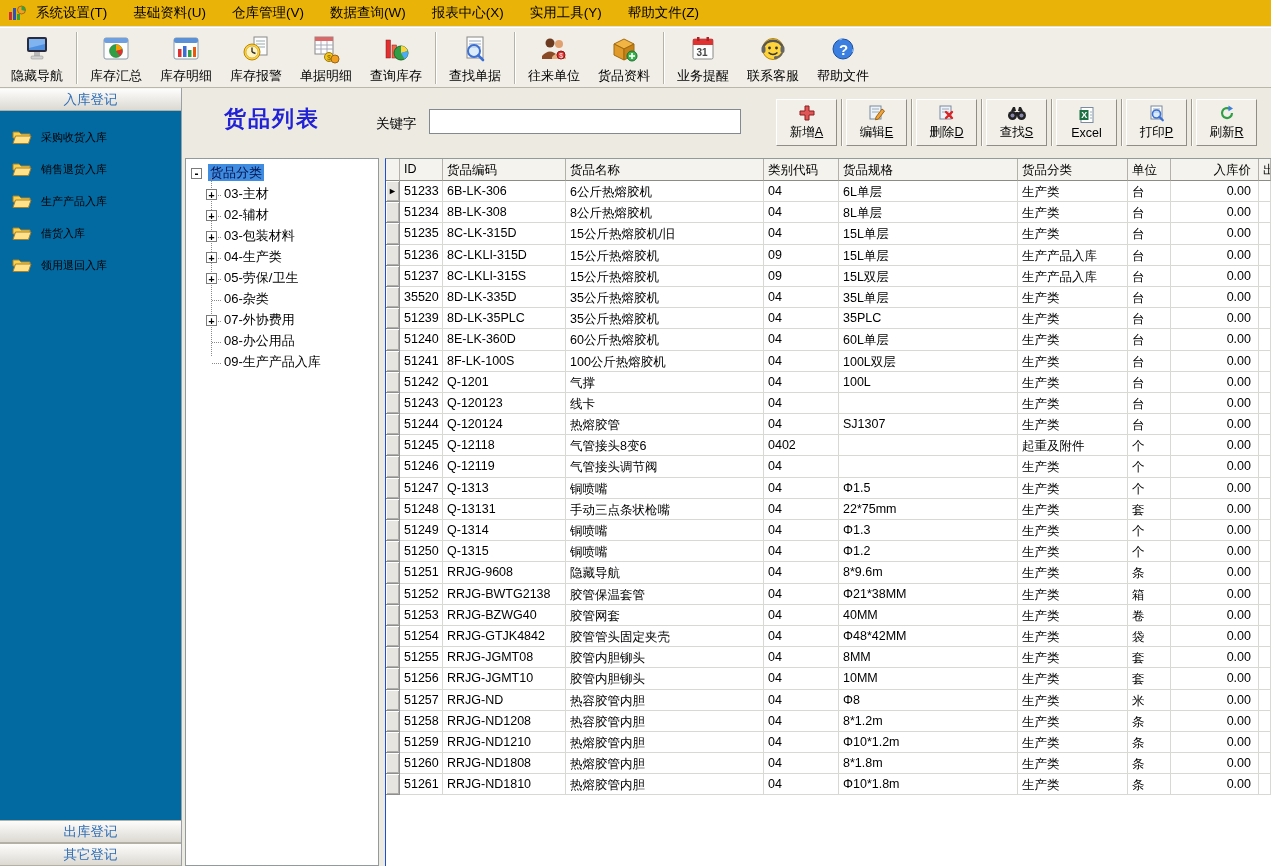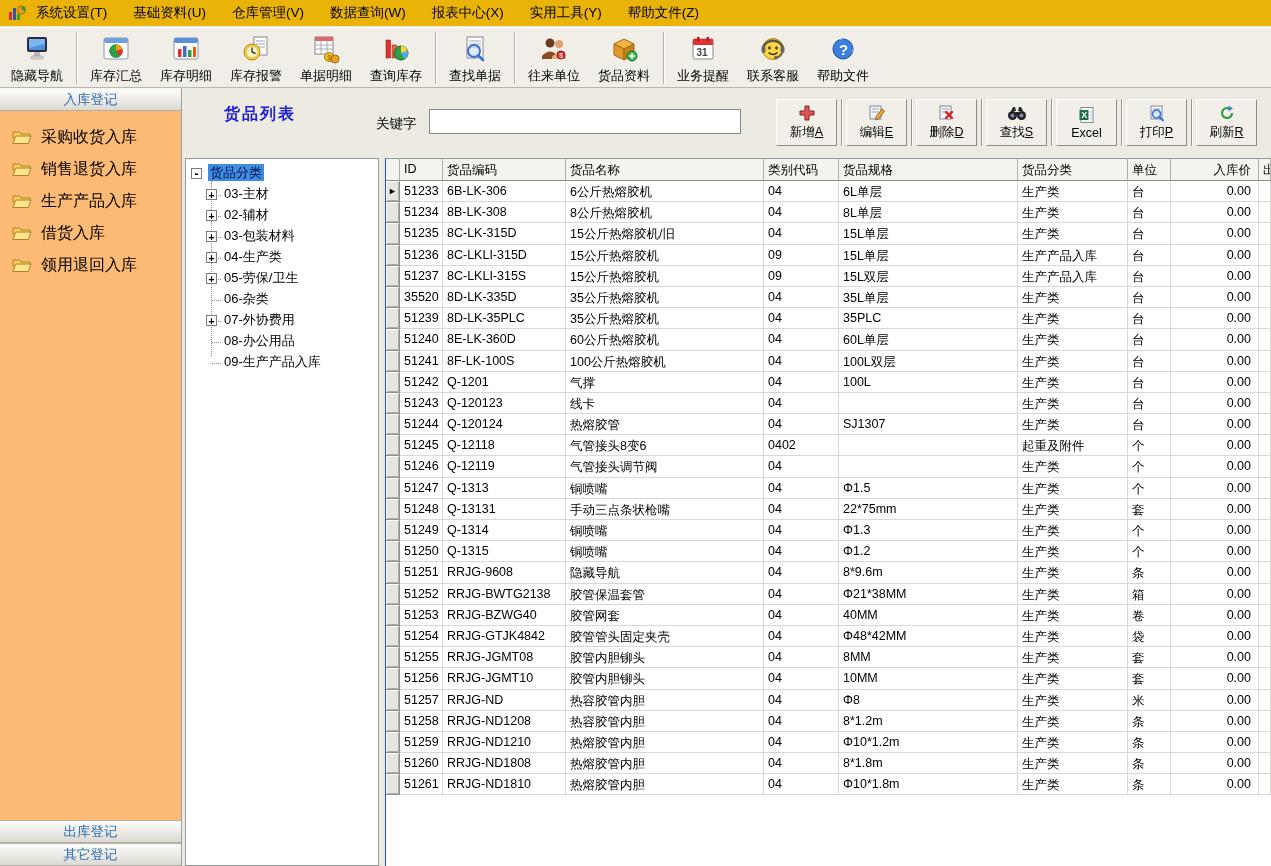--- a/index.html
+++ b/index.html
@@ -17,33 +17,33 @@
   .toolbar { position:absolute; left:0; top:27px; width:1271px; height:61px; background:#f0eee7;
     border-top:1px solid #fff; border-bottom:1px solid #b9b6aa;
     display:flex; align-items:center; padding:2px 0 2px 2px; }
   .tbtn { width:70px; height:55px; display:flex; flex-direction:column; align-items:center;
     justify-content:flex-start; padding-top:3px; }
   .tbtn .ticon { height:32px; display:flex; align-items:center; }
   .tbtn .tlbl { font-size:13px; margin-top:2px; white-space:nowrap; }
   .tbsep { width:1px; height:52px; background:#b5b2a6; box-shadow:1px 0 0 #ffffff; margin:0 4px; }
 
   
-  .sidebar { position:absolute; left:0; top:88px; width:182px; bottom:0; background:#fdba74;
+  .sidebar { position:absolute; left:0; top:88px; width:182px; bottom:0; background:#0369a1;
     border-right:1px solid #9aa0a5; display:flex; flex-direction:column; }
   .sbar { height:23px; flex:0 0 23px; background:linear-gradient(#fdfdfc,#dcd9d2);
     border-bottom:1px solid #b3b0a6; border-top:1px solid #f6f5f1;
     color:#2f6db5; font-size:13.5px; display:flex; align-items:center; justify-content:center; }
   .sitems { padding:10px 0 0 12px; }
-  .sitem { height:32px; display:flex; align-items:center; gap:9px; font-size:16px; cursor:default; }
+  .sitem { height:32px; display:flex; align-items:center; gap:9px; font-size:11px; cursor:default; }
   .sfill { flex:1; }
 
   
   .main { position:absolute; left:182px; top:88px; width:1089px; bottom:0; background:#edeae2; }
   .hstrip { position:absolute; left:0; top:0; width:100%; height:70px; }
-  .ptitle { position:absolute; left:42px; top:16px; font-size:16px; font-weight:bold;
+  .ptitle { position:absolute; left:42px; top:16px; font-size:22px; font-weight:bold;
     color:#2121d6; letter-spacing:2px; }
   .kwlabel { position:absolute; left:194px; top:27px; font-size:13.5px; }
   .kwinput { position:absolute; left:247px; top:21px; width:312px; height:25px;
     border:1px solid #848890; background:#fff; font:13px "Liberation Sans",sans-serif; padding:0 4px; }
   .btnrow { position:absolute; left:594px; top:11px; display:flex; align-items:center; }
   .hbtn { width:61px; height:47px; background:#f1efe8;
     border:1px solid; border-color:#ffffff #8f8d86 #8f8d86 #ffffff;
     display:flex; flex-direction:column; align-items:center; justify-content:center; gap:2px; }
   .hbtn .blbl { font-size:12.5px; white-space:nowrap; }
   .hsep { width:1px; height:47px; background:#9a988f; box-shadow:1px 0 0 #fdfcf9; margin:0 4px; }

